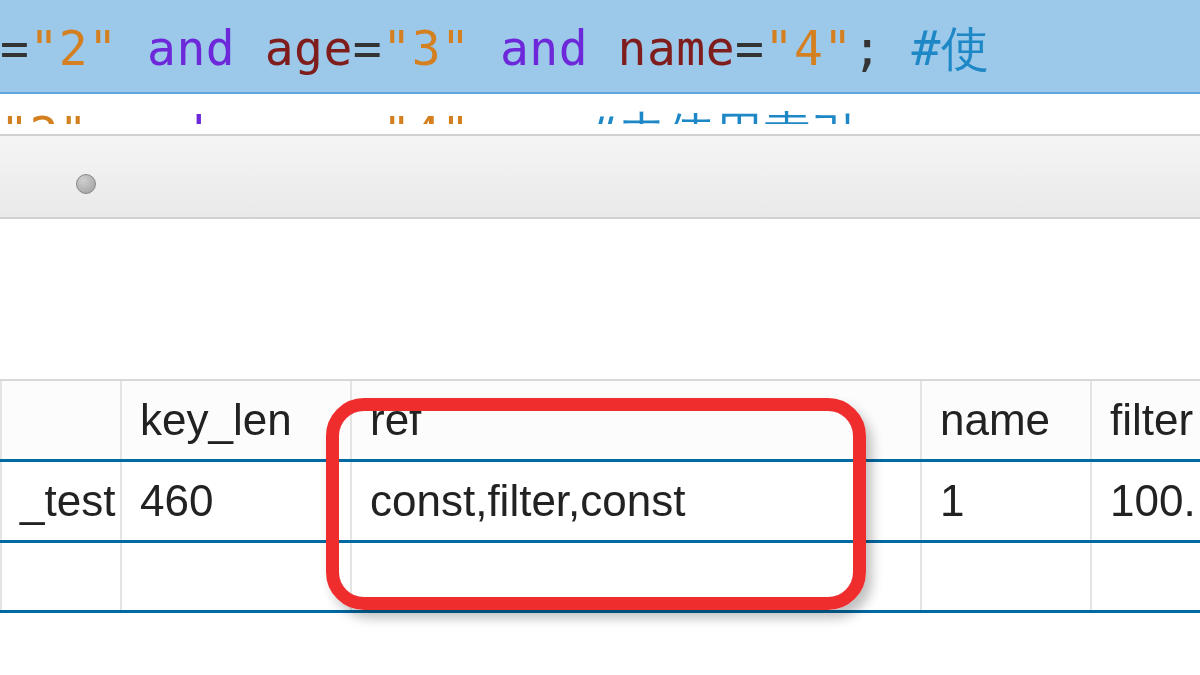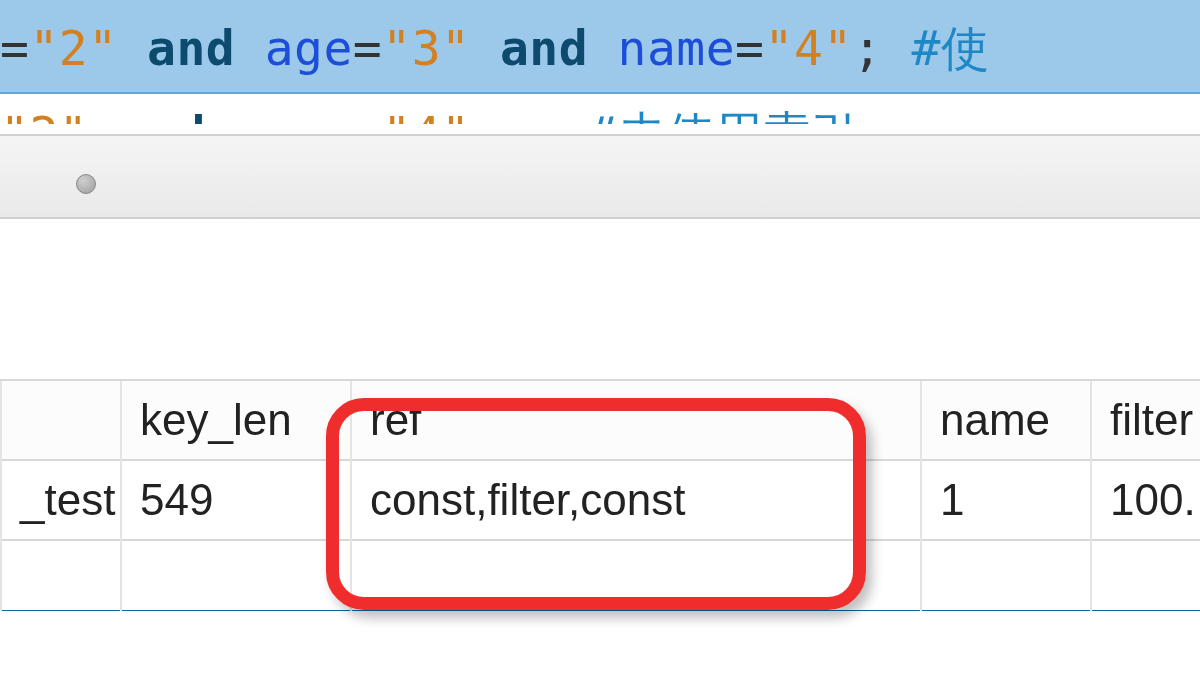--- a/index.html
+++ b/index.html
@@ -27,22 +27,22 @@
     padding: 12px 0 8px 0;
     border-bottom: 2px solid #5ca7dd;
   }
   .code-line.peek {
     padding-top: 4px;
     height: 30px;
     overflow: hidden;
   }
   .tk-op    { color: #333333; }
   .tk-str   { color: #d48020; }
-  .tk-kw    { color: #0c4a6e; font-weight: 700; }
-  .tk-ident { color: #1d4ed8; }
+  .tk-kw    { color: #6d28d9; font-weight: 400; }
+  .tk-ident { color: #7f1d1d; }
   .tk-semi  { color: #333333; }
   .tk-comm  { color: #1e88c7; }
 
   
   .panel-divider {
     position: relative;
     width: 100%;
     height: 85px;
     border-top: 2px solid #d0d0d0;
     border-bottom: 2px solid #d0d0d0;
@@ -73,21 +73,21 @@
   table.result-grid {
     border-collapse: collapse;
     width: 100%;
     table-layout: fixed;
     font-size: 44px;
     color: #222;
   }
   table.result-grid th,
   table.result-grid td {
     border-top: 2px solid #d8d8d8;
-    border-bottom: 1px solid #0369a1;
+    border-bottom: 3px solid #0369a1;
     border-left: 2px solid #e4e4e4;
     text-align: left;
     font-weight: 400;
     padding: 14px 18px 14px 18px;
     background: #fff;
     white-space: nowrap;
     overflow: hidden;
   }
   table.result-grid th {
     background: #fcfcfc;
@@ -143,21 +143,21 @@
         <th></th>
         <th>key_len</th>
         <th>ref</th>
         <th>name</th>
         <th>filter</th>
       </tr>
     </thead>
     <tbody>
       <tr>
         <td>_test</td>
-        <td>549</td>
+        <td>460</td>
         <td>const,filter,const</td>
         <td>1</td>
         <td>100.</td>
       </tr>
       <tr class="blank-row">
         <td></td>
           <td></td>
           <td></td>
           <td></td>
           <td></td>

